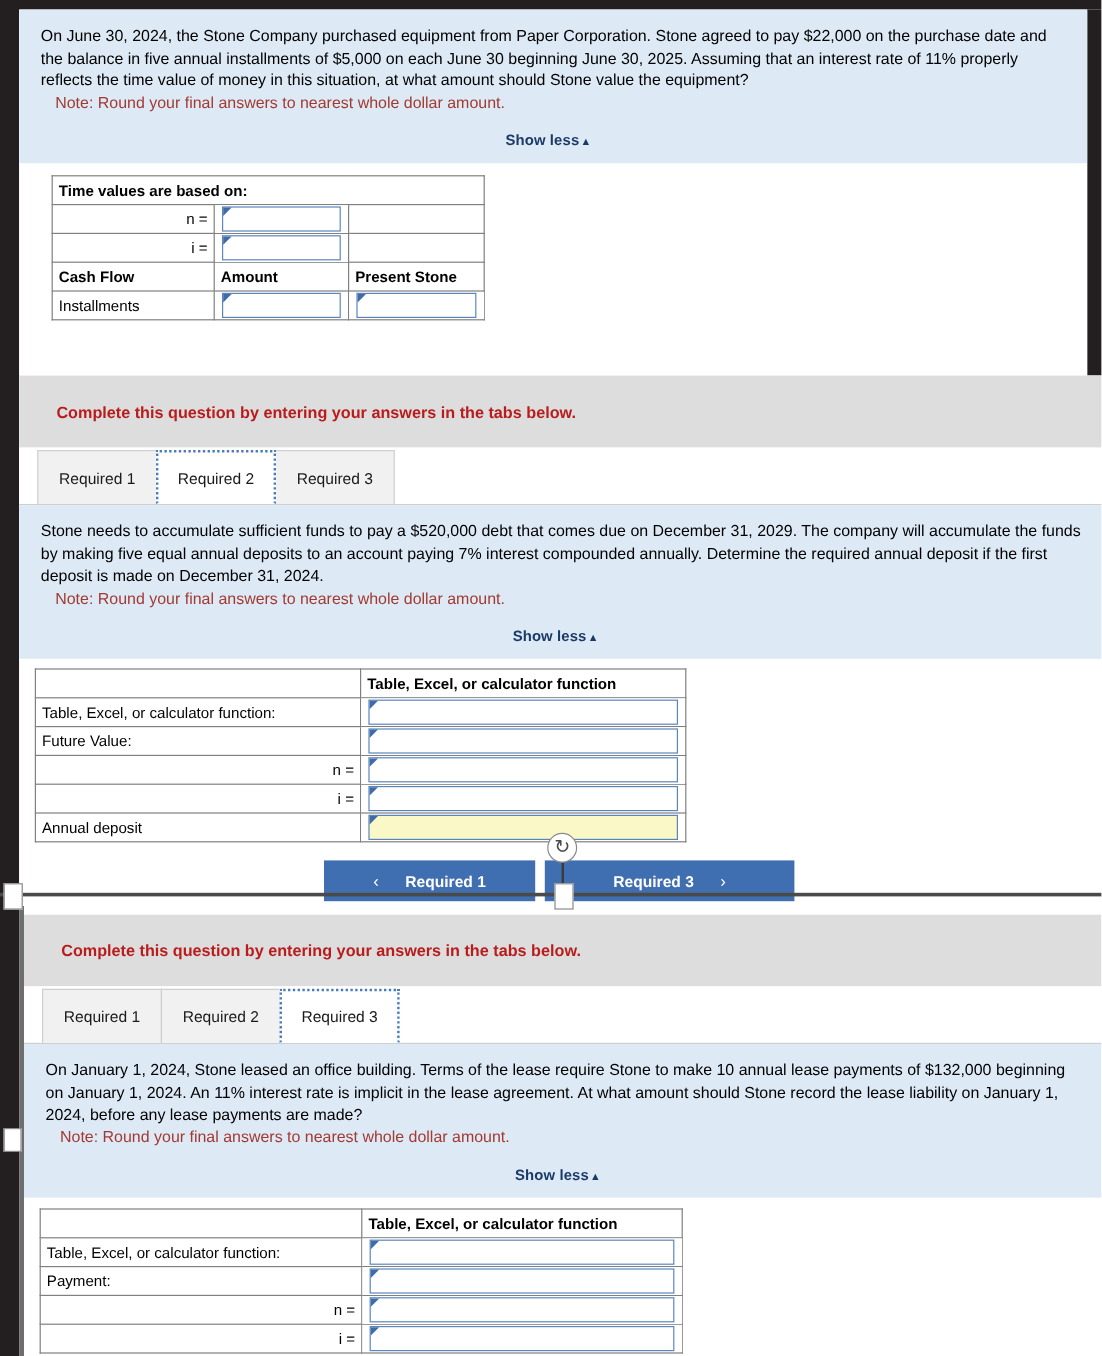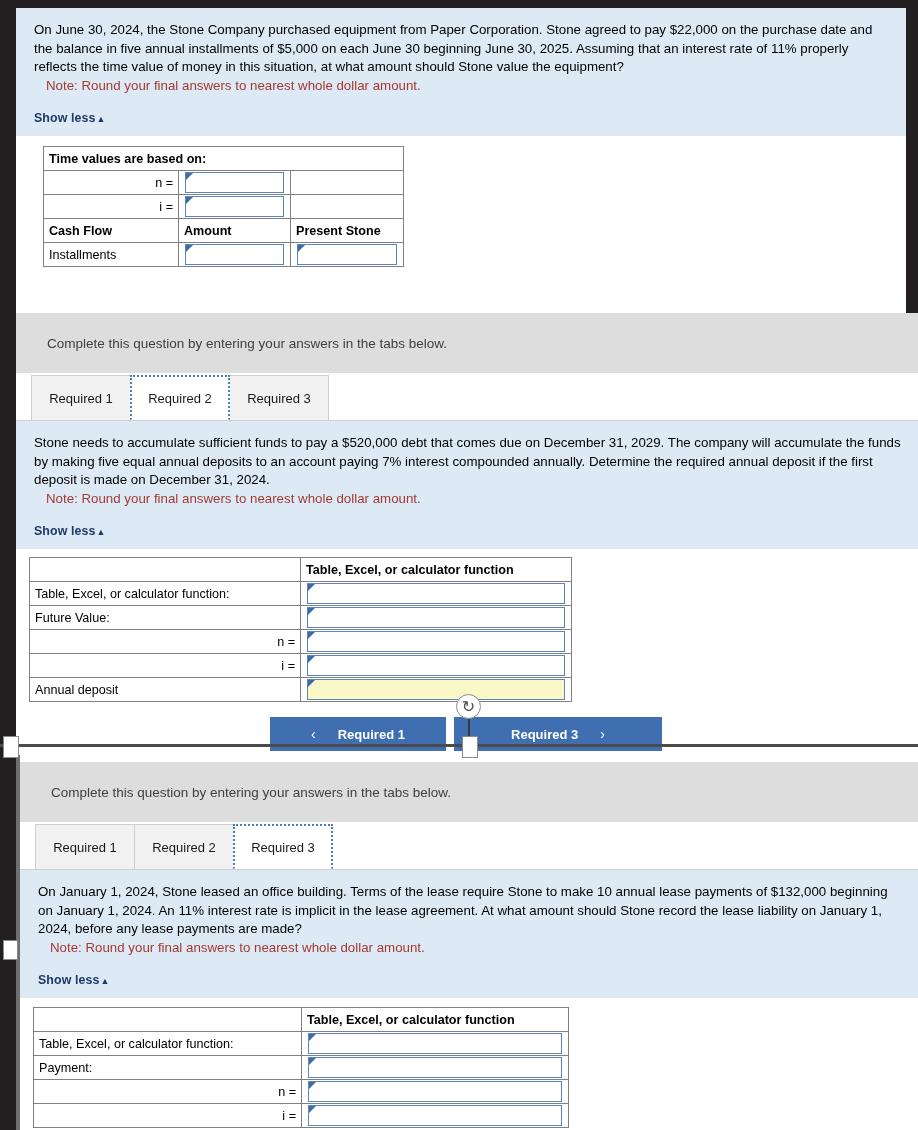--- a/index.html
+++ b/index.html
@@ -22,21 +22,21 @@
   .panel-one { position: absolute; left: 16px; top: 8px; width: 890px; height: 305px; background:#ffffff; overflow:hidden; }
 
   .qbox {
     background: #ddeaf6;
     padding: 13px 14px 10px 18px;
   }
   .qtext {
     font-size: 13.3px; line-height: 18.5px; color: #000000;
   }
   .qnote { font-size: 13.3px; line-height: 18.5px; color: #a33a32; margin-left: 12px; }
-  .showless-row { text-align: left; margin-top: 13px; padding-right: 12px; }
+  .showless-row { text-align: center; margin-top: 13px; padding-right: 12px; }
   .showless {
     font-size: 12.4px; font-weight: bold; color: #1b3a66;
     display: inline-block; letter-spacing: .1px;
   }
   .showless .tri { font-size: 9px; margin-left: 1px; display:inline-block; }
 
   
   table.grid { border-collapse: collapse; table-layout: fixed; }
   table.grid td {
     border: 1px solid #808080;
@@ -79,21 +79,21 @@
   .table1-wrap { position: absolute; left: 27px; top: 138px; }
   .t1 { width: 360px; }
 
   
   .band {
     background: #dddddd;
     height: 60px;
     display: flex; align-items: center;
     padding-left: 31px;
   }
-  .band-text { font-size: 13.5px; font-weight: normal; color: #404040; }
+  .band-text { font-size: 13.5px; font-weight: bold; color: #b91c1c; }
 
   
   .tabs { display: flex; align-items: flex-end; height: 47px; background: #ffffff; padding-left: 15px; }
   .tab {
     height: 45px; min-width: 100px;
     display: flex; align-items: center; justify-content: center;
     font-size: 13px; color: #1a1a1a;
     background: #f1f1f1;
     border: 1px solid #cfcfcf;
     border-bottom: none;

